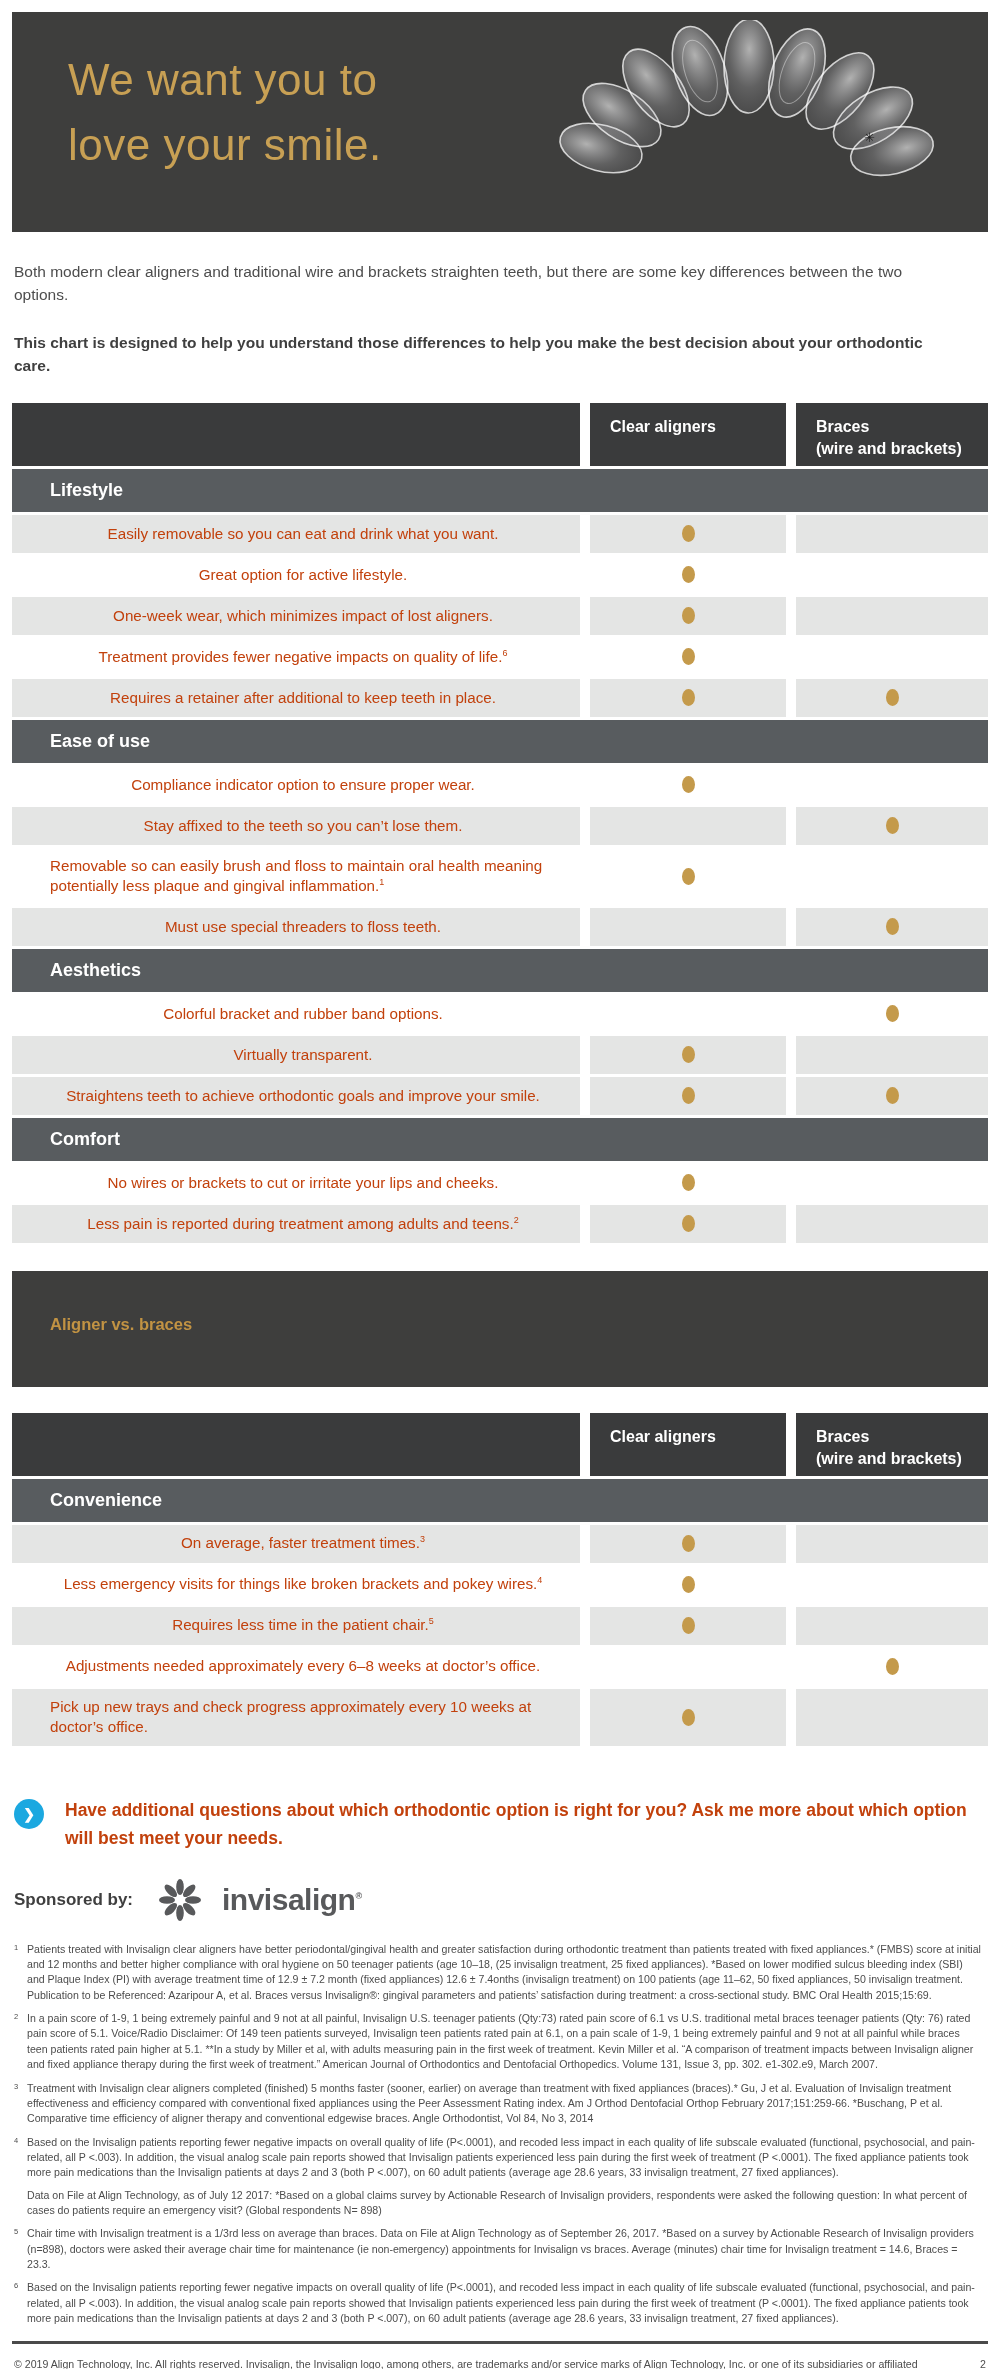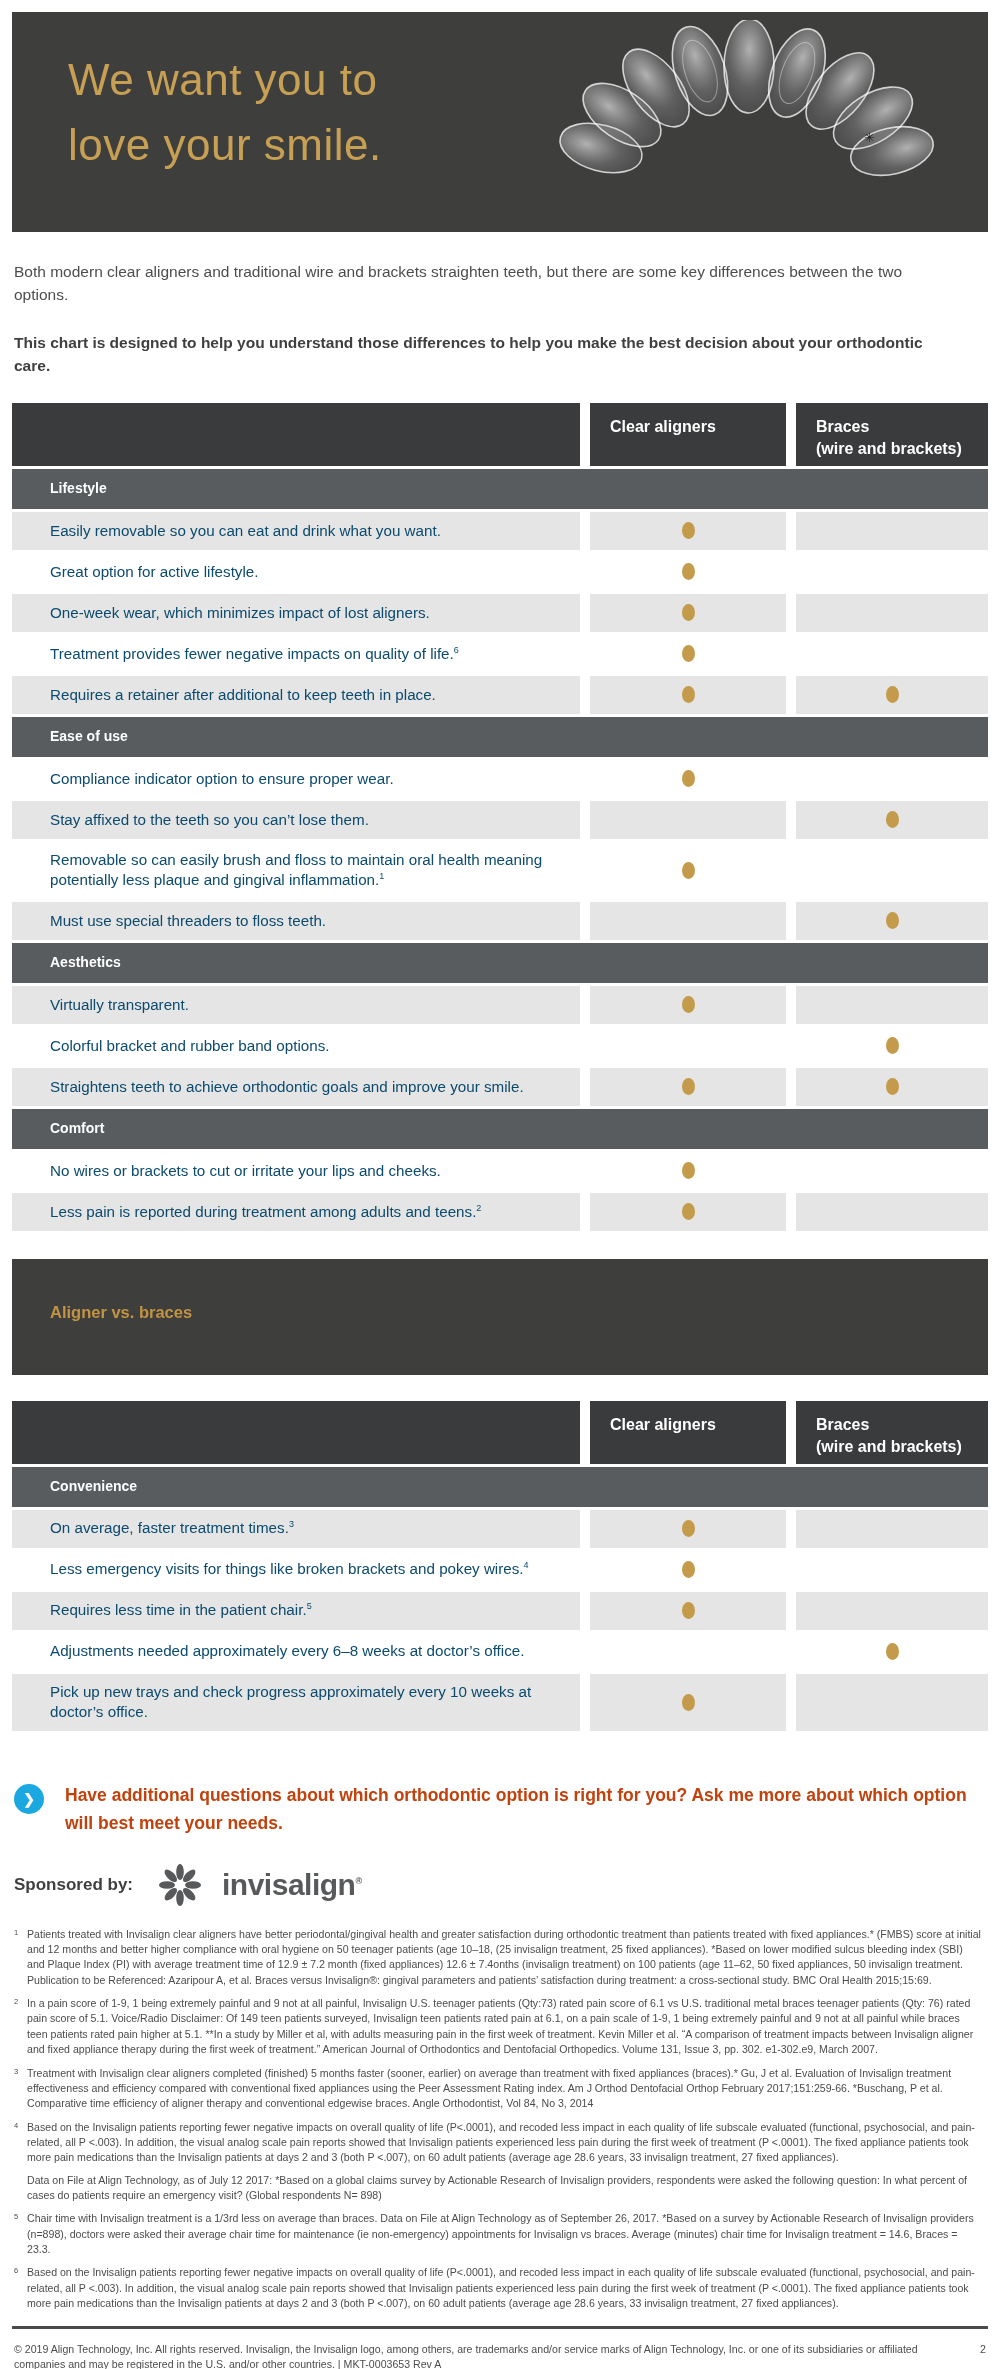--- a/index.html
+++ b/index.html
@@ -17,26 +17,26 @@
   
   .ctable{margin-top:26px;}
   .t-row{display:flex;gap:10px;margin-bottom:3px;}
   .cell{box-sizing:border-box;}
   .label-col{flex:0 0 568px;}
   .clear-col{flex:0 0 196px;}
   .braces-col{flex:1 1 auto;}
   .head-cell{background:#3A3B3C;color:#fff;font-weight:bold;font-size:16px;
              min-height:62px;padding:13px 10px 5px 20px;line-height:1.4;}
   .head-cell.label-col{padding:0;}
-  .section-bar{background:#585C5F;color:#fff;font-weight:bold;font-size:14px;
+  .section-bar{background:#585C5F;color:#fff;font-weight:bold;font-size:18px;
                padding:11px 10px 11px 38px;margin-bottom:3px;min-height:40px;box-sizing:border-box;}
   .data-row .cell{background:#fff;}
   .data-row.shaded .cell{background:#E4E5E4;}
   .label-cell{display:flex;align-items:center;min-height:38px;
-              padding:8px 24px 8px 38px;font-size:15.2px;color:#0c4a6e;line-height:1.35;}
+              padding:8px 24px 8px 38px;font-size:15.2px;color:#c2410c;line-height:1.35;justify-content:center;}
   .label-cell sup{font-size:9px;line-height:0;}
   .dot-cell{display:flex;align-items:center;justify-content:center;min-height:38px;}
   .dot{width:13px;height:17px;border-radius:50%;background:#C49A4B;display:block;}
   
   .align-banner{background:#3E3E3D;height:116px;margin-top:28px;box-sizing:border-box;
                 padding:44px 0 0 38px;color:#C29343;font-weight:bold;font-size:16.5px;}
   
   .callout{display:flex;gap:21px;margin:50px 0 0 2px;}
   .callout-icon{flex:0 0 30px;width:30px;height:30px;border-radius:50%;background:#1BA8E0;
                 color:#fff;display:flex;align-items:center;justify-content:center;
@@ -188,37 +188,37 @@
       <div class="t-row data-row shaded">
         <div class="cell label-col label-cell">
           <span>Must use special threaders to floss teeth.</span>
         </div>
         <div class="cell dot-cell clear-col"></div>
         <div class="cell dot-cell braces-col">
           <span class="dot"></span>
         </div>
       </div>
       <div class="section-bar">Aesthetics</div>
+      <div class="t-row data-row">
+        <div class="cell label-col label-cell">
+          <span>Colorful bracket and rubber band options.</span>
+        </div>
+        <div class="cell dot-cell clear-col"></div>
+        <div class="cell dot-cell braces-col">
+          <span class="dot"></span>
+        </div>
+      </div>
       <div class="t-row data-row shaded">
         <div class="cell label-col label-cell">
           <span>Virtually transparent.</span>
         </div>
         <div class="cell dot-cell clear-col">
           <span class="dot"></span>
         </div>
         <div class="cell dot-cell braces-col"></div>
-      </div>
-      <div class="t-row data-row">
-        <div class="cell label-col label-cell">
-          <span>Colorful bracket and rubber band options.</span>
-        </div>
-        <div class="cell dot-cell clear-col"></div>
-        <div class="cell dot-cell braces-col">
-          <span class="dot"></span>
-        </div>
       </div>
       <div class="t-row data-row shaded">
         <div class="cell label-col label-cell">
           <span>Straightens teeth to achieve orthodontic goals and improve your smile.</span>
         </div>
         <div class="cell dot-cell clear-col">
           <span class="dot"></span>
         </div>
         <div class="cell dot-cell braces-col">
           <span class="dot"></span>

